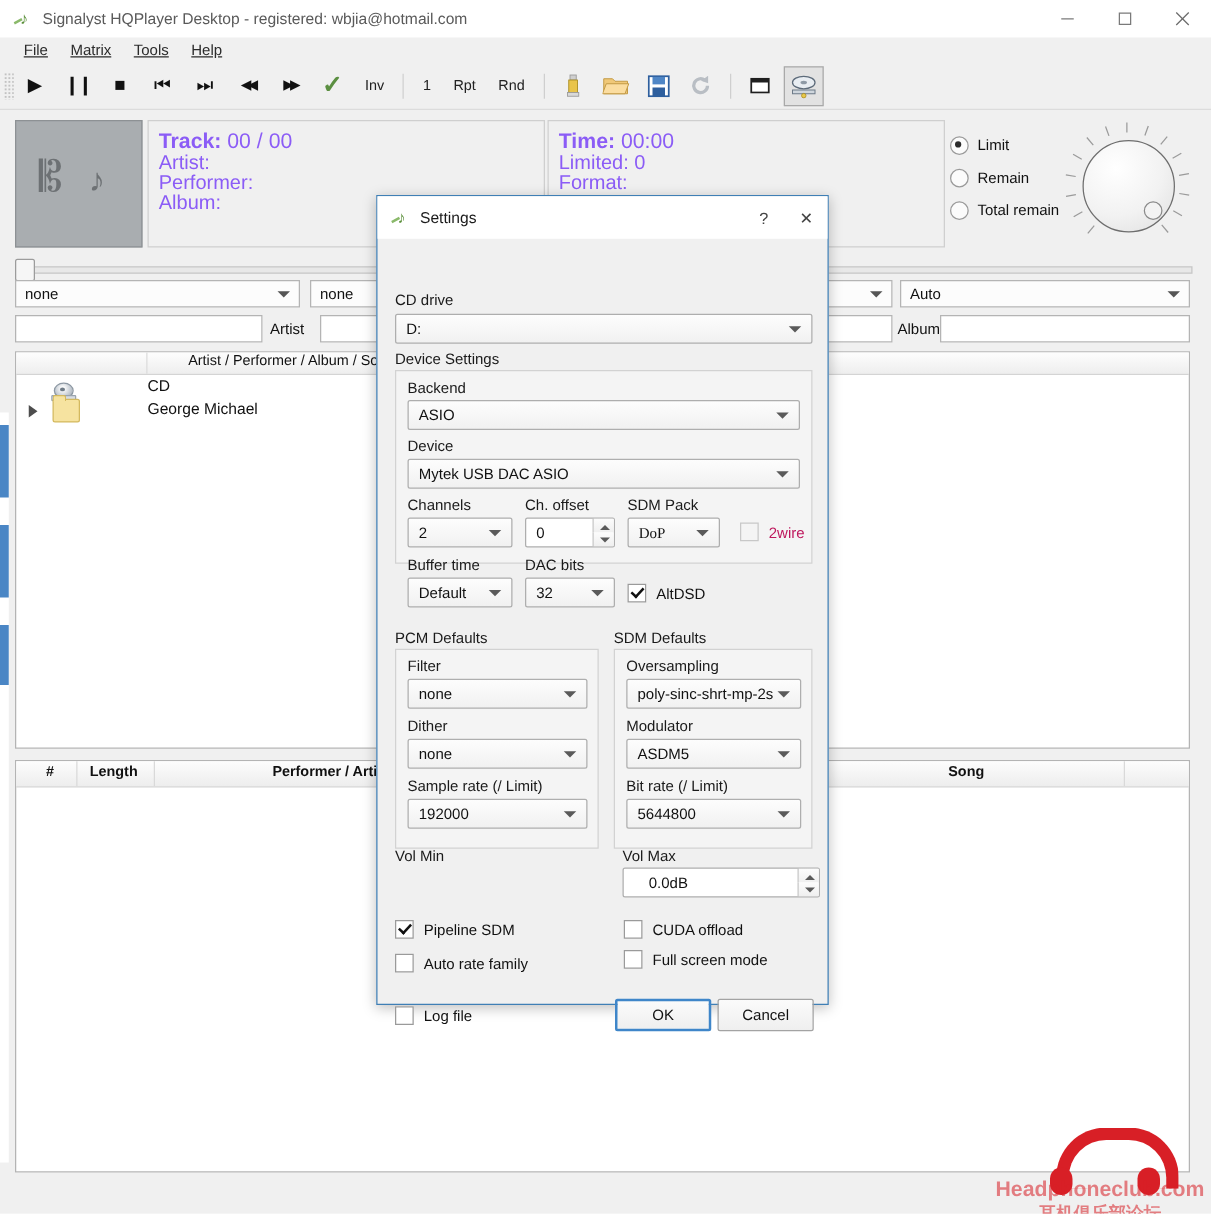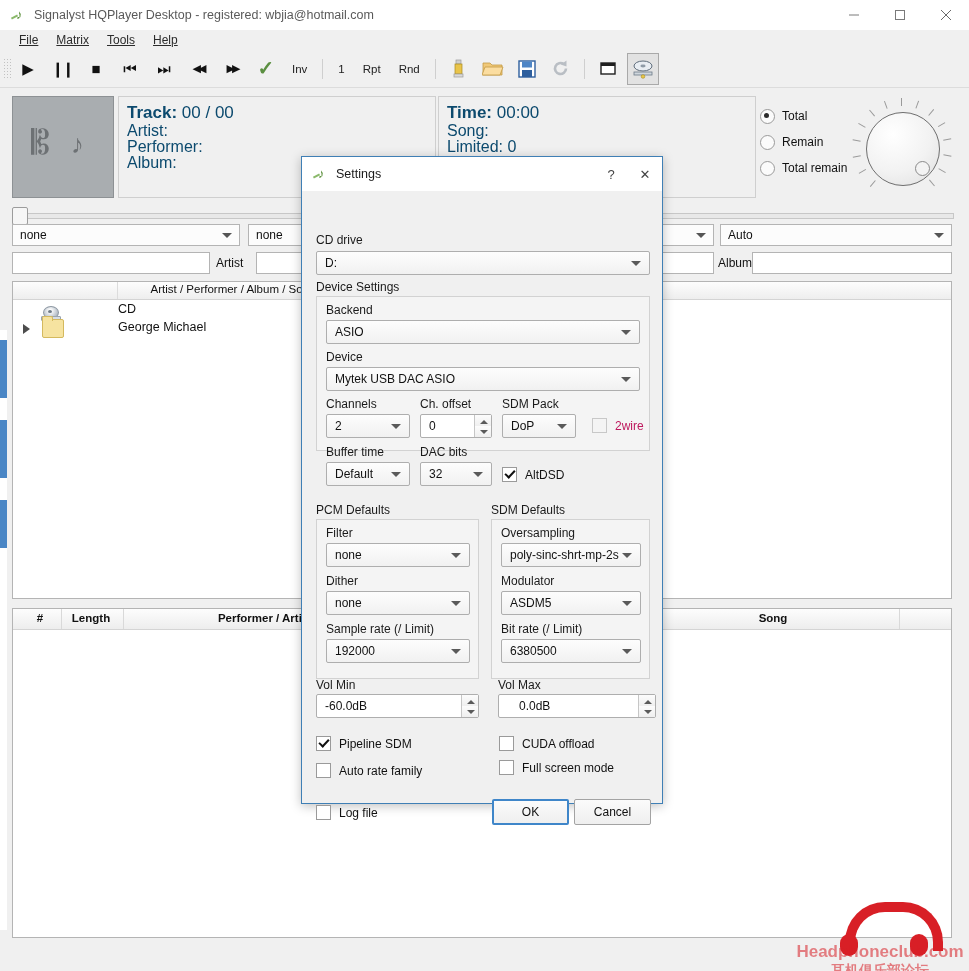--- a/index.html
+++ b/index.html
@@ -42,21 +42,21 @@
   .tsep{width:1px;height:20px;background:#cfcfcf;margin:0 6px;flex:none;}
   .glyph{font-size:15px;line-height:15px;color:#111;}
 
   
   .art{position:absolute;left:12px;top:96px;width:100px;height:100px;background:#a9adb0;border:1px solid #8d9194;}
   .art .clef{position:absolute;left:18px;top:28px;font-size:34px;color:#6d7174;line-height:34px;}
   .art .nt{position:absolute;left:58px;top:34px;font-size:26px;color:#6d7174;line-height:26px;}
   .panel{position:absolute;background:#f0f0f0;border:1px solid #cfcfcf;}
   .panel-track{left:118px;top:96px;width:316px;height:100px;}
   .panel-time{left:438px;top:96px;width:316px;height:100px;}
-  .p-line{font-size:12px;color:#0c4a6e;padding-left:8px;}
+  .p-line{font-size:12px;color:#8b5cf6;padding-left:8px;}
   .p-big{font-size:17px;font-weight:bold;padding-top:6px;}
   .p-big span{font-weight:normal;}
   .p-sm{font-weight:bold;font-size:16px;line-height:16px;}
   .p-sm span{font-weight:normal;}
 
   
   .radios{position:absolute;left:760px;top:103px;width:90px;}
   .rrow{display:flex;align-items:center;height:26px;font-size:12px;color:#111;}
   .radio{width:13px;height:13px;border-radius:50%;border:1px solid #9a9a9a;background:#fbfbfb;margin-right:7px;position:relative;flex:none;}
   .radio.on::after{content:"";position:absolute;left:3px;top:3px;width:5px;height:5px;border-radius:50%;background:#2b2b2b;}
@@ -286,37 +286,33 @@
       <span></span>
     </div>
   </div>
 
   <div class="panel panel-time">
     <div class="p-line p-big">
       <span style="font-weight:bold">Time:</span>
       <span>00:00</span>
     </div>
     <div class="p-line p-sm">
-      <span>Song:</span>
-      <span></span>
-    </div>
-    <div class="p-line p-sm">
       <span>Limited:</span>
       <span>0</span>
     </div>
     <div class="p-line p-sm">
       <span>Format:</span>
       <span></span>
     </div>
   </div>
 
   <div class="radios">
     <div class="rrow">
       <span class="radio on"></span>
-      <span>Total</span>
+      <span>Limit</span>
     </div>
     <div class="rrow">
       <span class="radio"></span>
       <span>Remain</span>
     </div>
     <div class="rrow">
       <span class="radio"></span>
       <span>Total remain</span>
     </div>
   </div>
@@ -455,21 +451,21 @@
       <div class="lbl" style="left:118px;top:206px;">Ch. offset</div>
       <div class="spin" style="left:118px;top:223px;width:72px;">
         <span>0</span>
         <span class="btns">
             <span class="up"></span>
             <span class="dn"></span>
           </span>
       </div>
 
       <div class="lbl" style="left:200px;top:206px;">SDM Pack</div>
-      <div class="dcombo" style="left:200px;top:223px;width:74px;">
+      <div class="dcombo" style="left:200px;top:223px;width:74px;font-family:Liberation Serif, serif;">
         <span>DoP</span>
           <span class="arr"></span>
       </div>
 
       <div class="chk dis" style="left:290px;top:227px;">
         <span class="box"></span>
         <span>2wire</span>
       </div>
 
       <div class="lbl" style="left:24px;top:254px;">Buffer time</div>
@@ -514,32 +510,25 @@
         <span>poly-sinc-shrt-mp-2s</span>
           <span class="arr"></span>
       </div>
       <div class="lbl" style="left:199px;top:383px;">Modulator</div>
       <div class="dcombo" style="left:199px;top:400px;width:140px;">
         <span>ASDM5</span>
           <span class="arr"></span>
       </div>
       <div class="lbl" style="left:199px;top:431px;">Bit rate (/ Limit)</div>
       <div class="dcombo" style="left:199px;top:448px;width:140px;">
-        <span>6380500</span>
+        <span>5644800</span>
           <span class="arr"></span>
       </div>
 
       <div class="lbl" style="left:14px;top:487px;">Vol Min</div>
-      <div class="spin" style="left:14px;top:503px;width:163px;">
-        <span>-60.0dB</span>
-        <span class="btns">
-            <span class="up"></span>
-            <span class="dn"></span>
-          </span>
-      </div>
       <div class="lbl" style="left:196px;top:487px;">Vol Max</div>
       <div class="spin" style="left:196px;top:503px;width:158px;padding-left:20px;">
         <span>0.0dB</span>
         <span class="btns">
             <span class="up"></span>
             <span class="dn"></span>
           </span>
       </div>
 
       <div class="chk on" style="left:14px;top:545px;">

